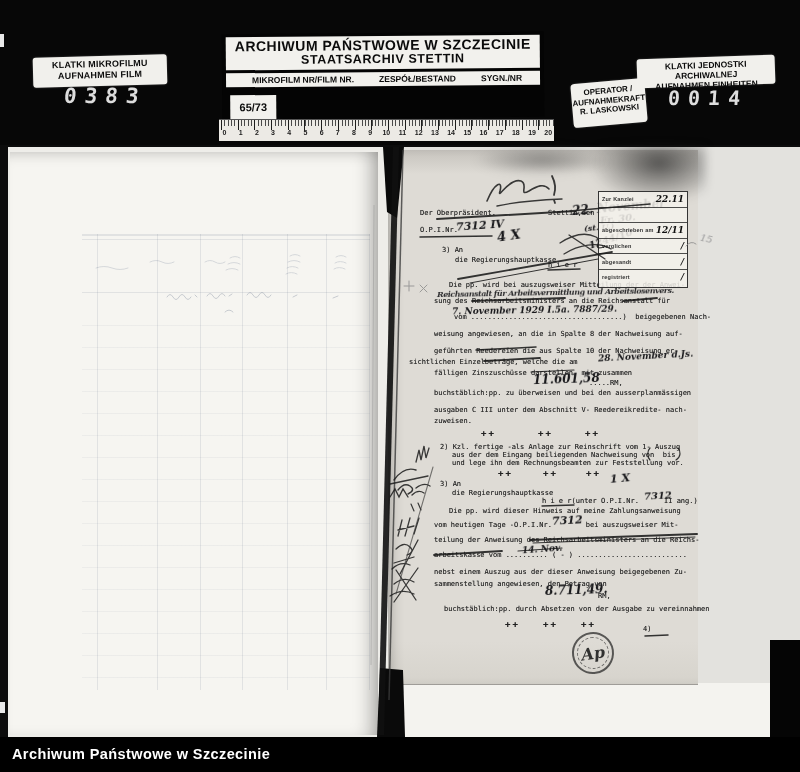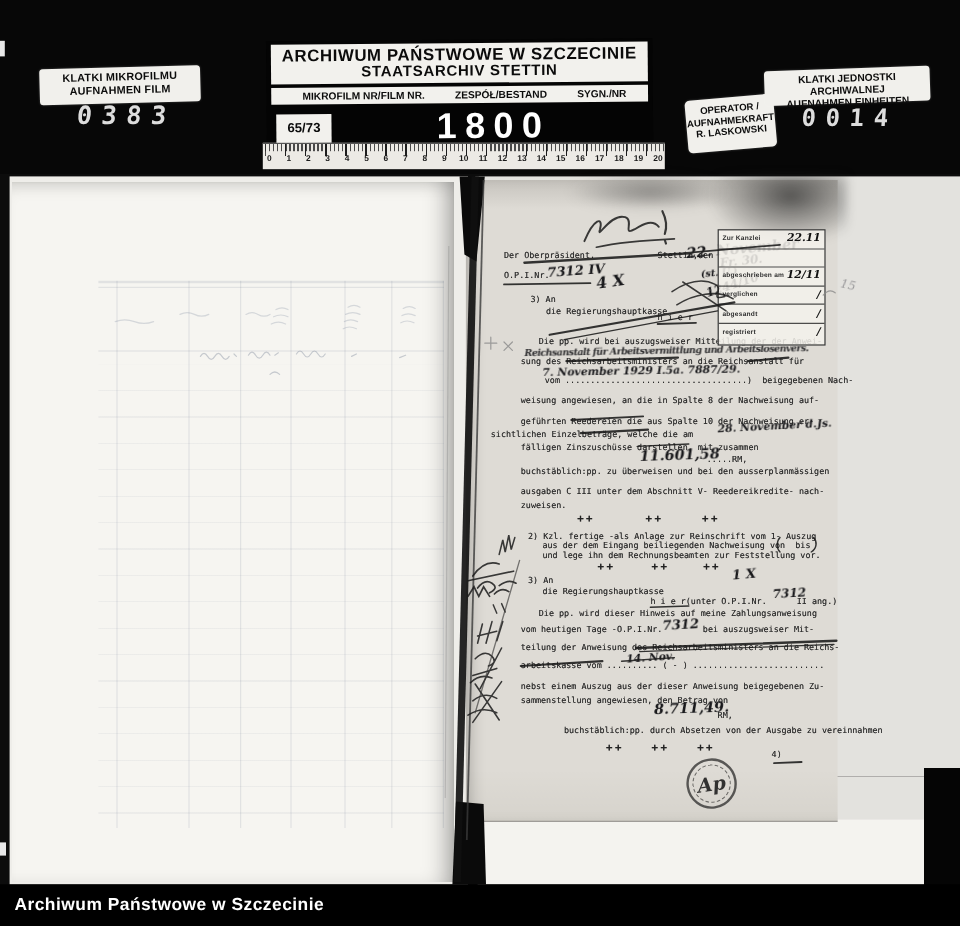--- a/index.html
+++ b/index.html
@@ -150,21 +150,20 @@
       <div class="t1">ARCHIWUM PAŃSTWOWE W SZCZECINIE</div>
       <div class="t2">STAATSARCHIV STETTIN</div>
     </div>
     <div class="b-heads">
       <span>MIKROFILM NR/FILM NR.</span>
       <span>ZESPÓŁ/BESTAND</span>
       <span>SYGN./NR</span>
     </div>
     <div class="b-vals">
       <div class="v-fond">65/73</div>
-      <div class="v-sygn">1800</div>
     </div>
   </div>
 
   <div class="ruler">
     <div class="ticks"></div>
     <div class="ticks-major"></div>
     <div class="nums">
 
     <span class="rnum">0</span>
         <span class="rnum">1</span>
@@ -233,21 +232,21 @@
       <div class="tline" style="left: 452px; top: 489px;">die Regierungshauptkasse</div>
       <div class="tline" style="left: 542px; top: 497px;">h i e r(unter O.P.I.Nr.</div>
       <div class="tline" style="left: 664px; top: 497px;">II ang.)</div>
       <div class="tline" style="left: 449px; top: 507px;">Die pp. wird dieser Hinweis auf meine Zahlungsanweisung</div>
       <div class="tline" style="left: 434px; top: 521px; text-align: center;">vom heutigen Tage -O.P.I.Nr.        bei auszugsweiser Mit-</div>
       <div class="tline" style="left: 434px; top: 536px;">teilung der Anweisung des Reichsarbeitsministers an die Reichs-</div>
       <div class="tline" style="left: 434px; top: 551px;">arbeitskasse vom .......... ( - ) ..........................</div>
       <div class="tline" style="left: 434px; top: 568px;">nebst einem Auszug aus der dieser Anweisung beigegebenen Zu-</div>
       <div class="tline" style="left: 434px; top: 580px;">sammenstellung angewiesen, den Betrag von</div>
       <div class="tline" style="left: 598px; top: 592px;">RM,</div>
-      <div class="tline" style="left: 436px; top: 605px; padding-left: 34px;">buchstäblich:pp. durch Absetzen von der Ausgabe zu vereinnahmen</div>
+      <div class="tline" style="left: 410px; top: 605px; padding-left: 34px;">buchstäblich:pp. durch Absetzen von der Ausgabe zu vereinnahmen</div>
       <div class="tline sp" style="left: 505px; top: 620px;">++</div>
       <div class="tline sp" style="left: 543px; top: 620px;">++</div>
       <div class="tline sp" style="left: 581px; top: 620px;">++</div>
       <div class="tline" style="left: 643px; top: 625px;">4)</div>
     </div>
   <div>
 
   <div class="script" style="left: 572px; top: 201px; font-size: 12px; transform: rotate(-5deg);">22. November</div>
       <div class="script" style="left: 600px; top: 214px; font-size: 10px; transform: rotate(-6deg);">Fr. 30.</div>
       <div class="script" style="left: 456px; top: 220px; font-size: 11px; transform: rotate(-4deg);">7312 IV</div>

